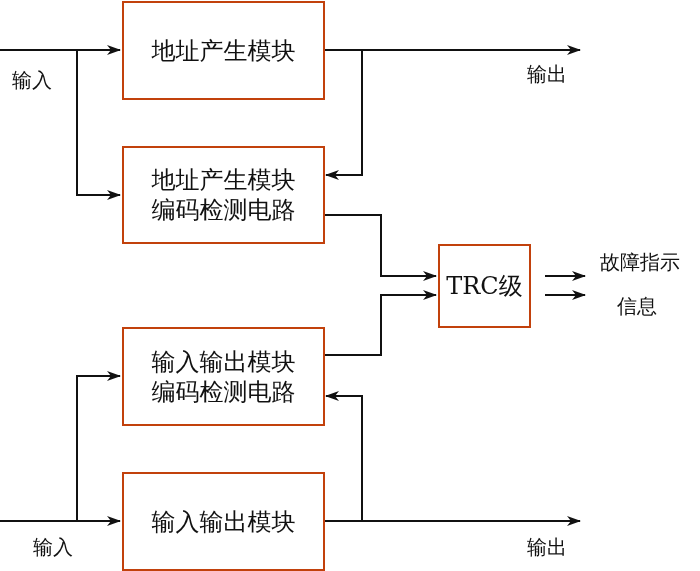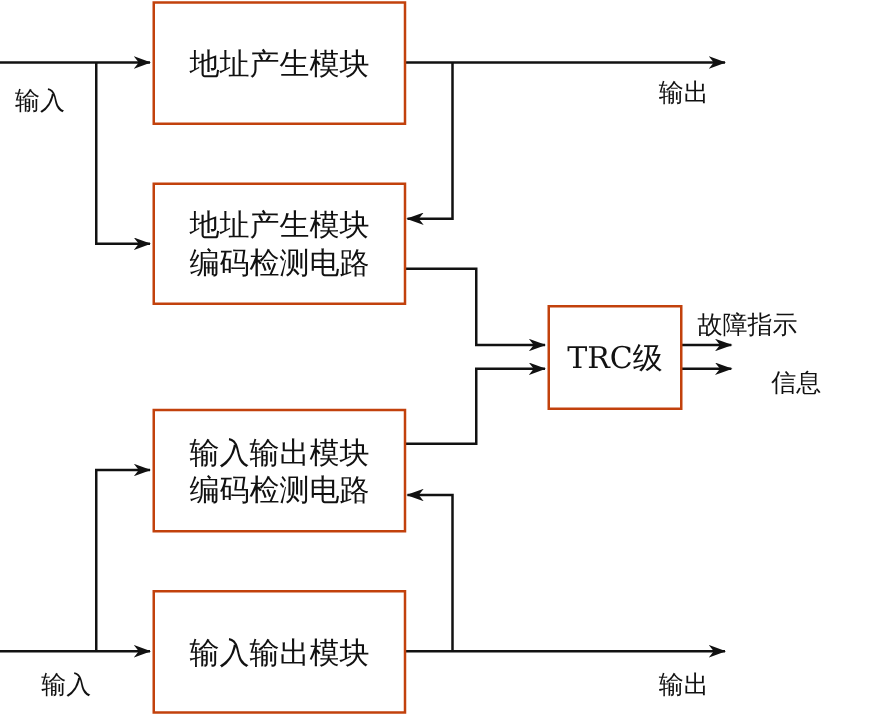--- a/index.html
+++ b/index.html
@@ -42,31 +42,31 @@
 
 <div class="box" style="left:122px;top:1px;width:203px;height:99px;">
   <span>地址产生模块</span>
 </div>
 
 <div class="box" style="left:122px;top:146px;width:203px;height:98px;">
   <span>地址产生模块</span>
   <span>编码检测电路</span>
 </div>
 
-<div class="box" style="left:438px;top:244px;width:108px;height:84px;">
+<div class="box" style="left:438px;top:244px;width:93px;height:84px;">
   <span>TRC级</span>
 </div>
 
 <div class="box" style="left:122px;top:327px;width:203px;height:99px;">
   <span>输入输出模块</span>
   <span>编码检测电路</span>
 </div>
 
 <div class="box" style="left:122px;top:472px;width:203px;height:99px;">
   <span>输入输出模块</span>
 </div>
 
 <div class="lbl" style="left:12px;top:66px;">输入</div>
 <div class="lbl" style="left:527px;top:60px;">输出</div>
 <div class="lbl" style="left:33px;top:533px;">输入</div>
 <div class="lbl" style="left:527px;top:533px;">输出</div>
-<div class="lbl" style="left:558px;top:248px;font-family:Liberation Mono, monospace;">故障指示</div>
+<div class="lbl" style="left:600px;top:248px;">故障指示</div>
 <div class="lbl" style="left:617px;top:292px;">信息</div>
 
 </body></html>

